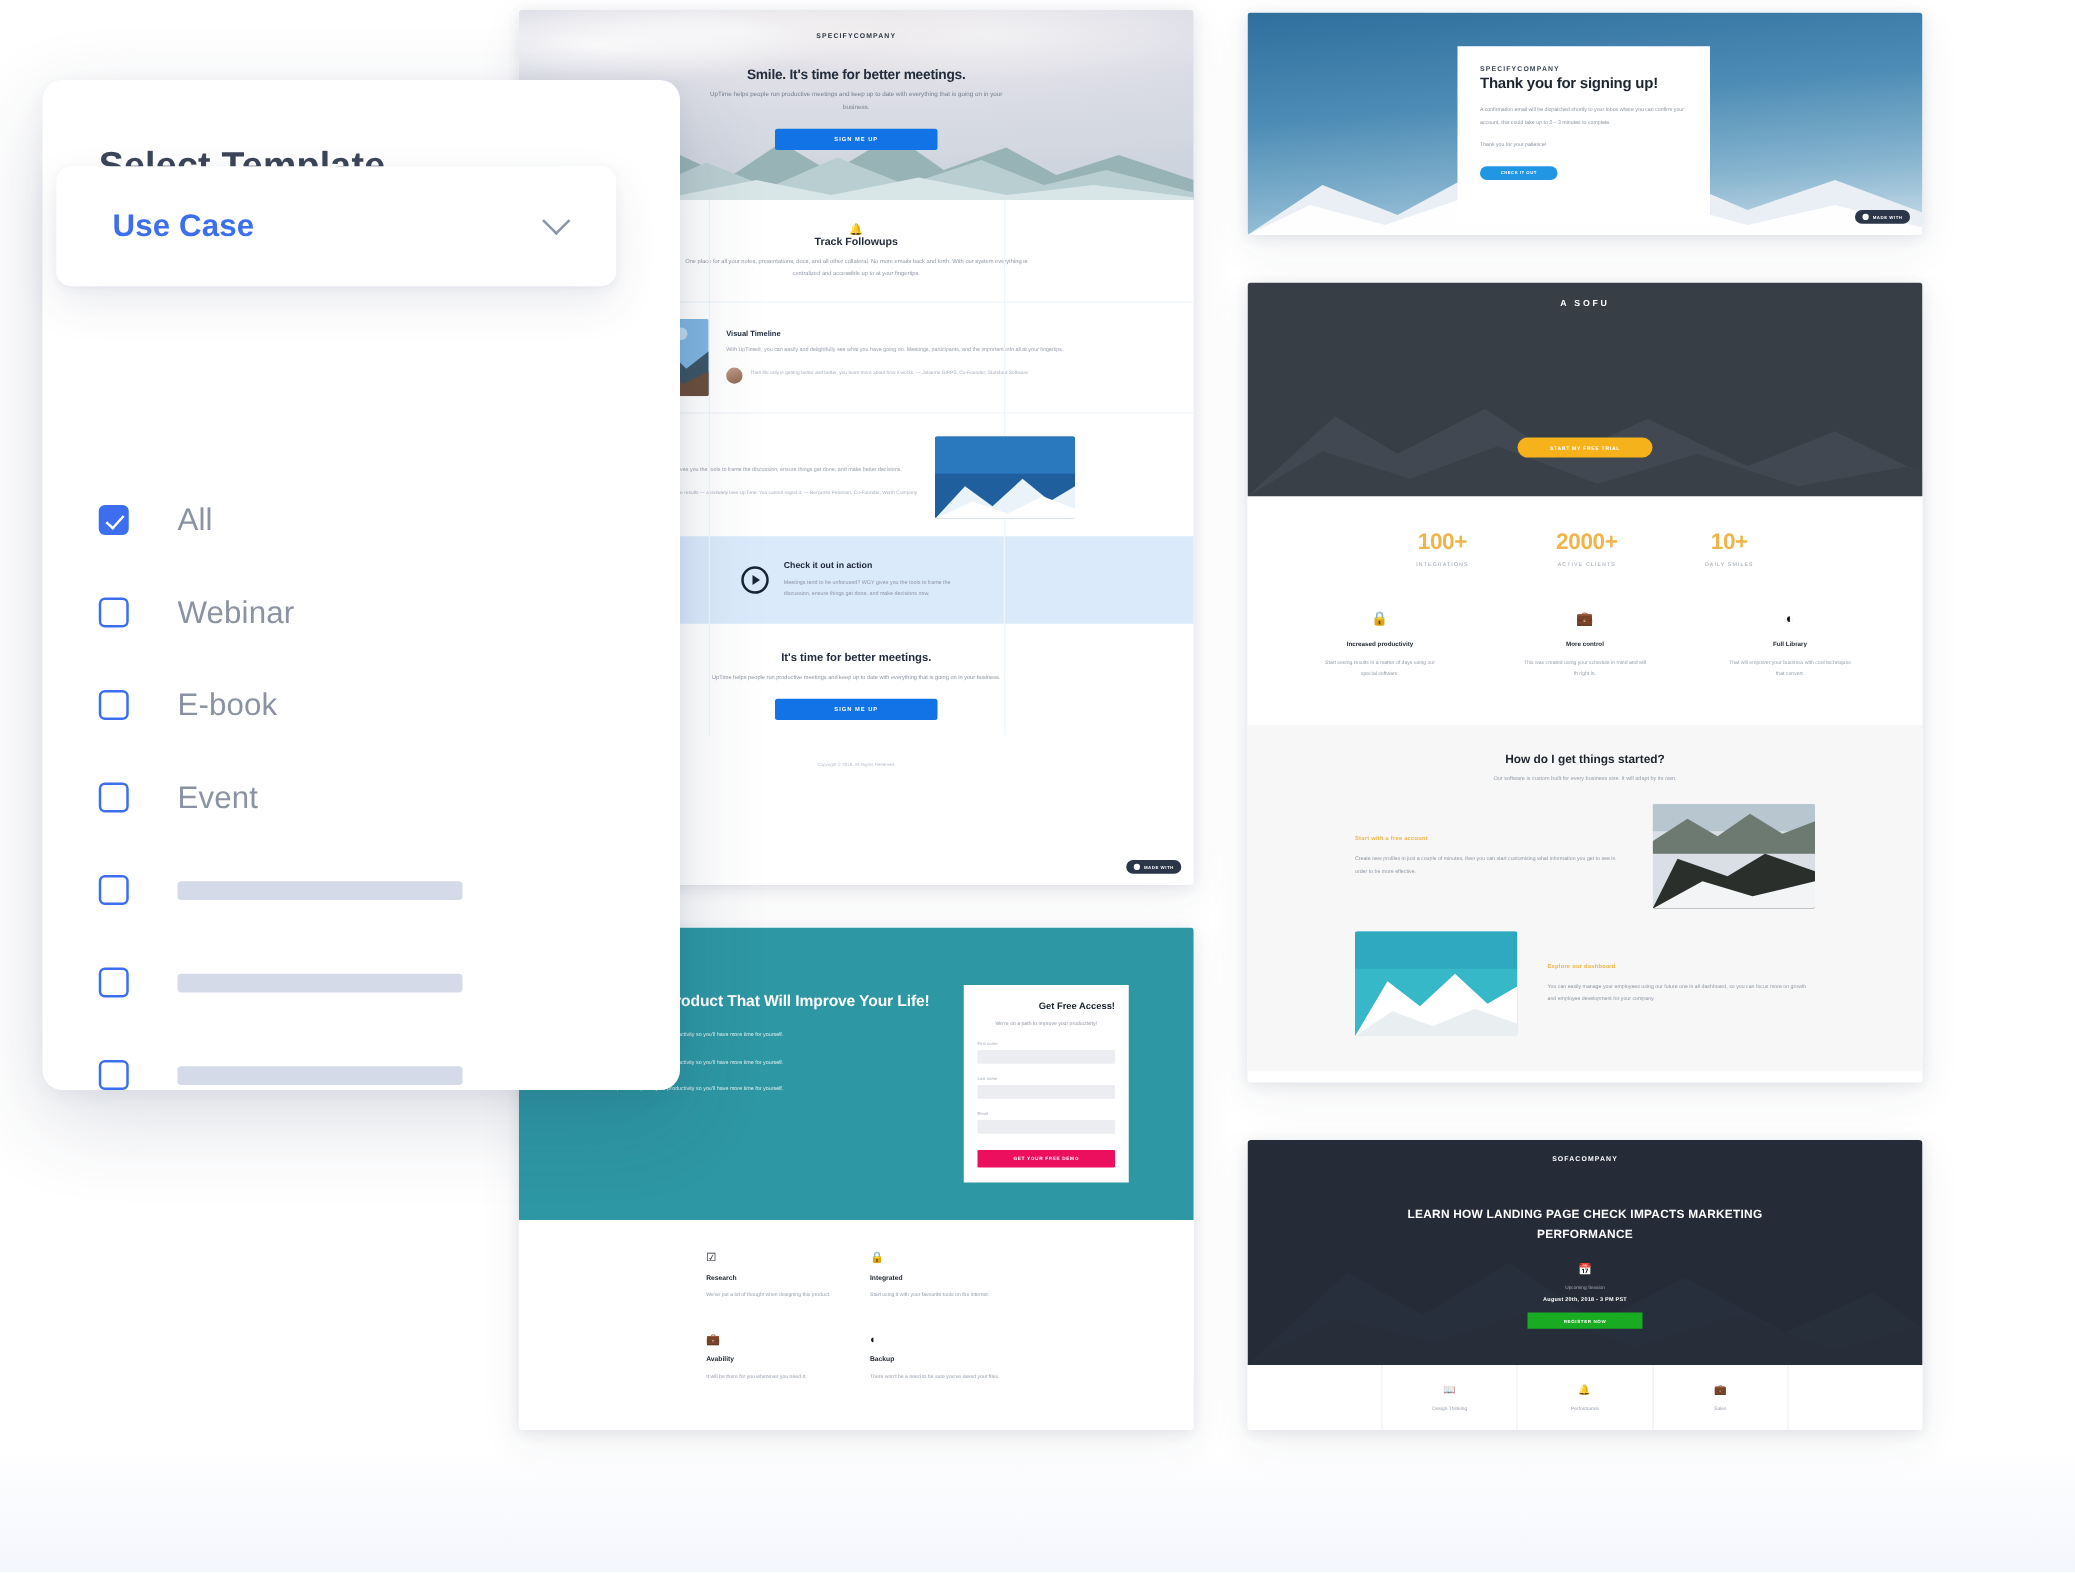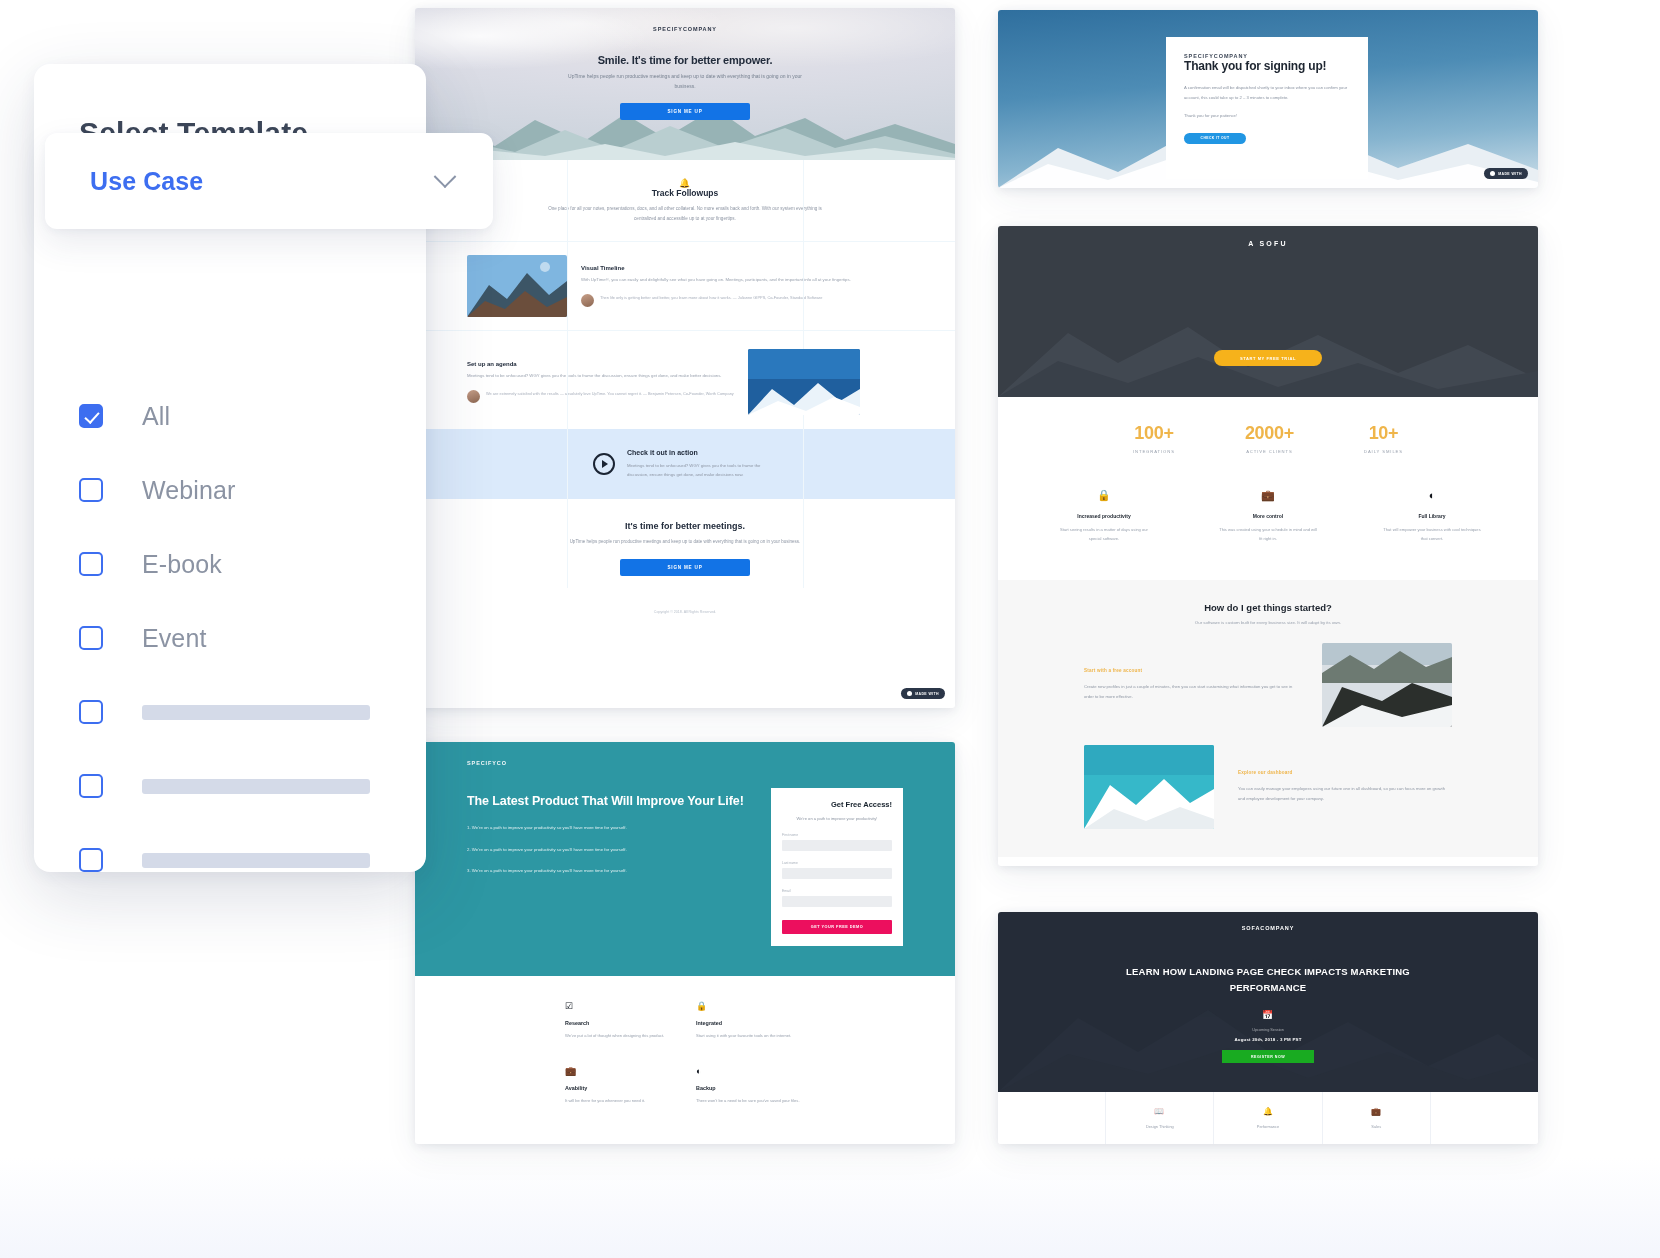--- a/index.html
+++ b/index.html
@@ -179,21 +179,21 @@
             display:flex; align-items:center; justify-content:center; }
   .t5-foot { height:52px; background:#fff; display:flex; }
   .t5-fcell { flex:1; display:flex; flex-direction:column; align-items:center;
               justify-content:center; border-left:1px solid #eef1f6; }
   .t5-fcell:first-child { border-left:none; }
   .t5-fcell .ic { font-size:8px; color:#10161f; line-height:1; }
   .t5-fcell .l { font-size:3.9px; color:#98a0ad; margin-top:8px; }
 
   
   #panel {
-    position:absolute; left:34px; top:64px; width:392px; height:808px;
+    position:absolute; left:34px; top:64px; width:510px; height:808px;
     background:#ffffff; border-radius:16px;
     box-shadow: 0 24px 70px rgba(35,52,90,.16), 0 4px 16px rgba(35,52,90,.06);
     z-index:40;
   }
   #panel-title {
     position:absolute; left:45px; top:52px;
     font-size:30px; font-weight:700; color:#3c4658; letter-spacing:.2px;
   }
   #dropdown {
     position:absolute; left:45px; top:133px; width:448px; height:96px;
@@ -227,21 +227,21 @@
   <div class="tpl" id="tpl1">
     <div class="t1-hero">
       <div class="clouds"></div>
       <svg class="mtns" viewBox="0 0 540 62" preserveAspectRatio="none">
         <path d="M0 62 L40 36 L80 48 L120 22 L168 44 L210 16 L250 40 L300 10 L340 38 L390 20 L430 42 L480 26 L540 46 L540 62 Z" fill="#97b3b5"></path>
         <path d="M0 62 L55 44 L100 54 L150 32 L200 52 L255 28 L310 50 L370 30 L420 50 L470 38 L540 56 L540 62 Z" fill="#b9ced0"></path>
         <path d="M0 62 L70 52 L130 58 L190 46 L250 58 L320 44 L390 58 L460 50 L540 60 L540 62 Z" fill="#d9e6e7"></path>
       </svg>
       <div class="t1-head">
         <div class="mini-logo" style="color:#2b3445">SPECIFYCOMPANY</div>
-        <div class="t1-title" style="margin-top:22px">Smile. It's time for better empower.</div>
+        <div class="t1-title" style="margin-top:22px">Smile. It's time for better meetings.</div>
         <div class="t1-sub" style="padding:0 150px">UpTime helps people run productive meetings and keep up to date with everything that is going on in your business.</div>
         <div class="t1-btn">SIGN ME UP</div>
       </div>
     </div>
 
     <div class="t1-sec">
       <div class="t1-grid-v" style="left:152px"></div>
       <div class="t1-grid-v" style="left:388px"></div>
       <div style="font-size:9px;color:#12161d">🔔</div>
       <h4>Track Followups</h4>

